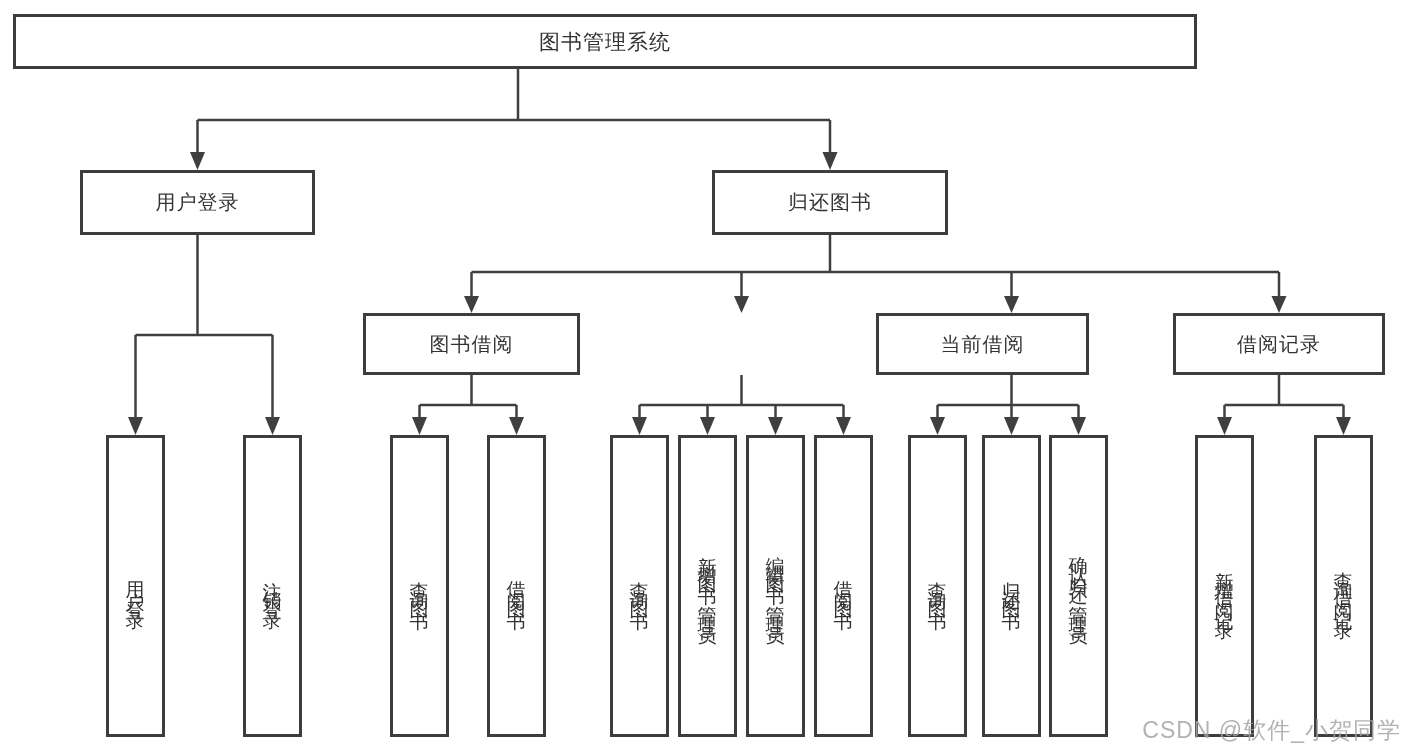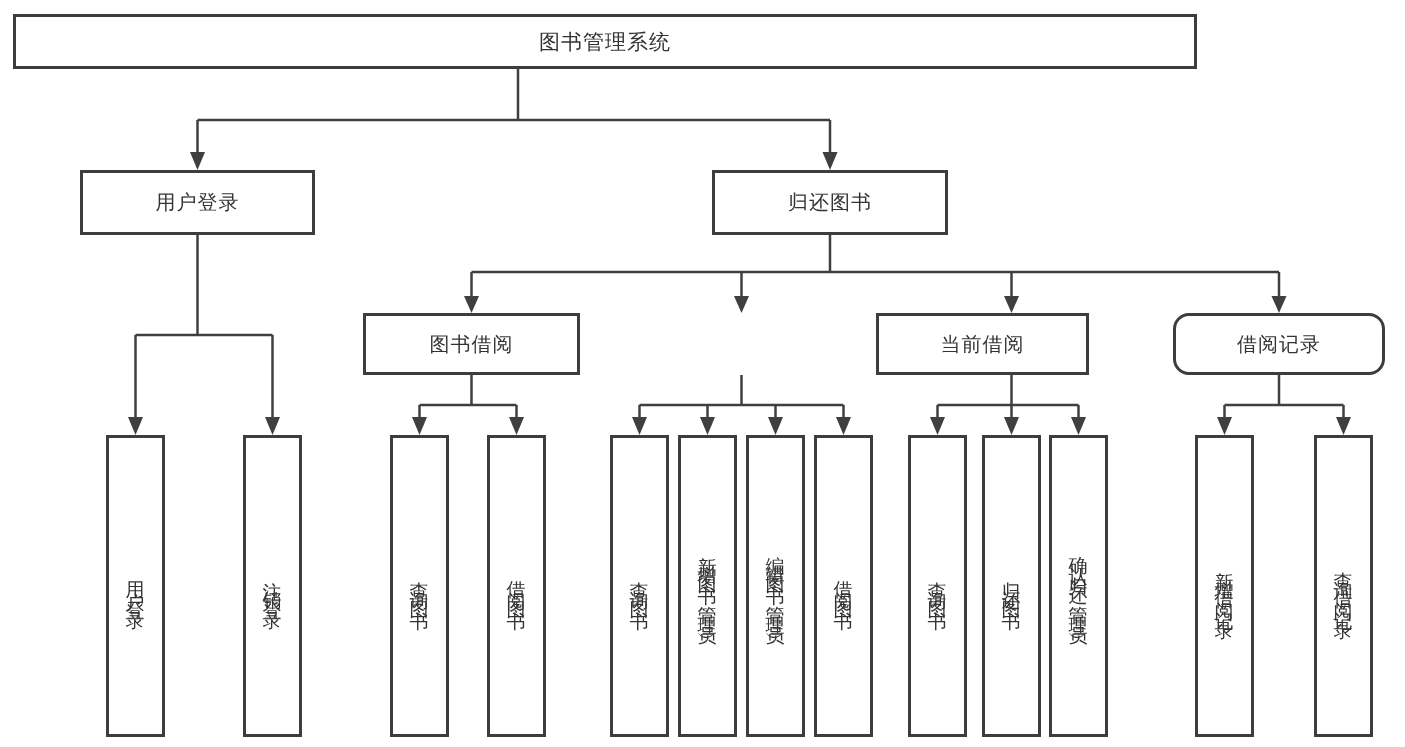--- a/index.html
+++ b/index.html
@@ -98,33 +98,34 @@
     <path d="M1336 417 L1351 417 L1343.5 435 Z" fill="#3f3f3f" stroke="none"></path>
   </svg>
 
   <div class="box root hlabel">图书管理系统</div>
 
   <div class="box lvl2 hlabel" style="left:80px;width:235px;">用户登录</div>
   <div class="box lvl2 hlabel" style="left:712px;width:236px;">归还图书</div>
 
   <div class="box lvl3 hlabel" style="left:363px;width:217px;">图书借阅</div>
   <div class="box lvl3 hlabel" style="left:876px;width:213px;">当前借阅</div>
-  <div class="box lvl3 hlabel" style="left:1173px;width:212px;border-radius:16px;">借阅记录</div>
+  <div class="box lvl3 hlabel" style="left:1173px;width:212px;">借阅记录</div>
 
   <div class="box leaf vlabel" style="left:106px;">用户登录</div>
   <div class="box leaf vlabel" style="left:243px;">注销登录</div>
 
   <div class="box leaf vlabel" style="left:390px;">查询图书</div>
   <div class="box leaf vlabel" style="left:487px;">借阅图书</div>
 
   <div class="box leaf vlabel" style="left:610px;">查询图书</div>
   <div class="box leaf vlabel" style="left:678px;">新增图书（管理员）</div>
   <div class="box leaf vlabel" style="left:746px;">编辑图书（管理员）</div>
   <div class="box leaf vlabel" style="left:814px;">借阅图书</div>
 
   <div class="box leaf vlabel" style="left:908px;">查询图书</div>
   <div class="box leaf vlabel" style="left:982px;">归还图书</div>
   <div class="box leaf vlabel" style="left:1049px;">确认归还（管理员）</div>
 
   <div class="box leaf vlabel" style="left:1195px;">新增借阅记录</div>
   <div class="box leaf vlabel" style="left:1314px;">查询借阅记录</div>
 
+  <div class="watermark">CSDN @软件_小贺同学</div>
 </div>
 
 </body></html>

